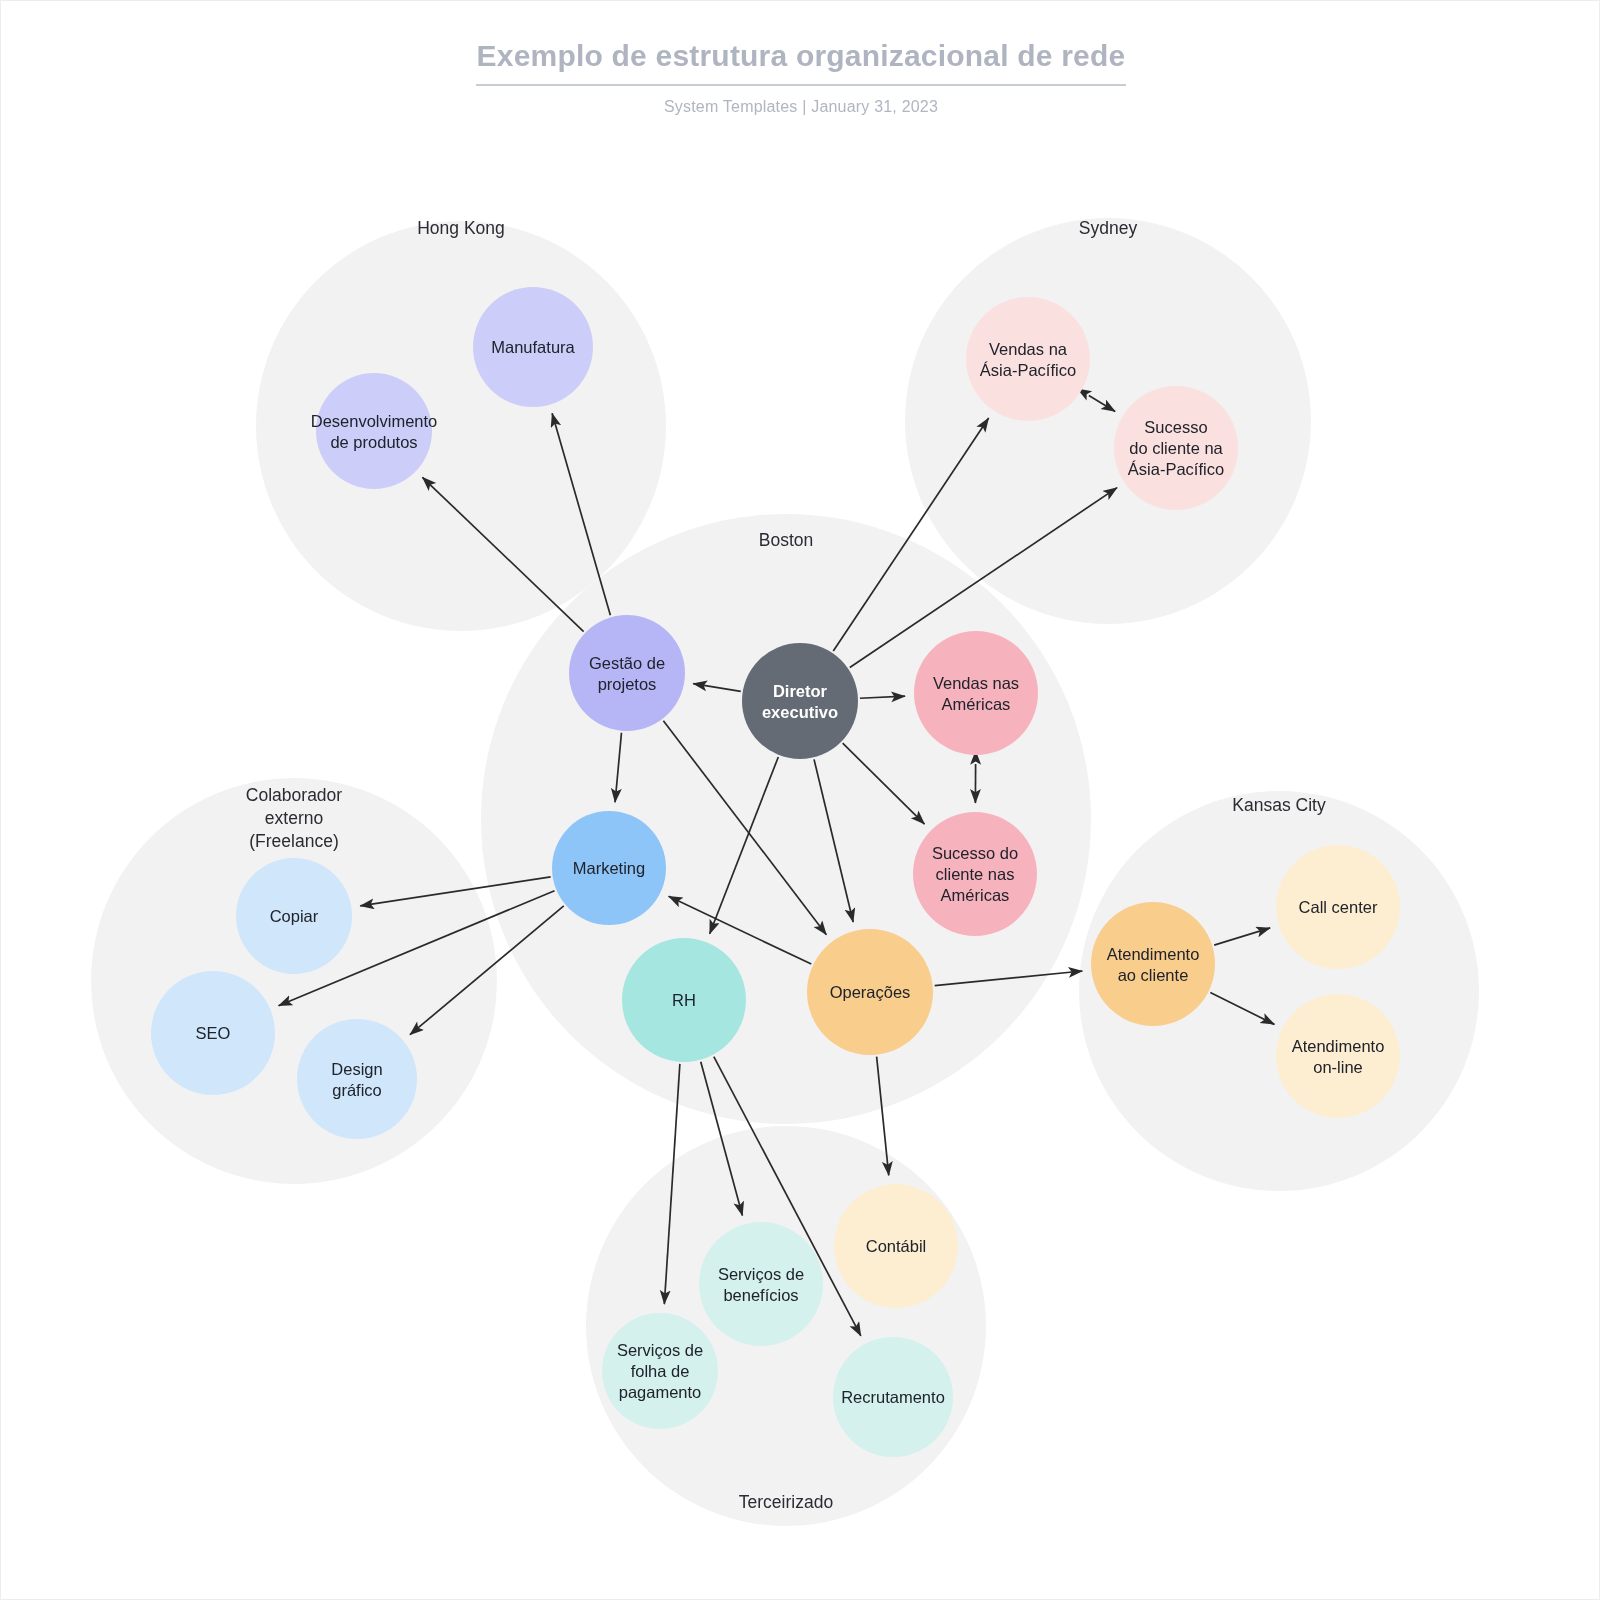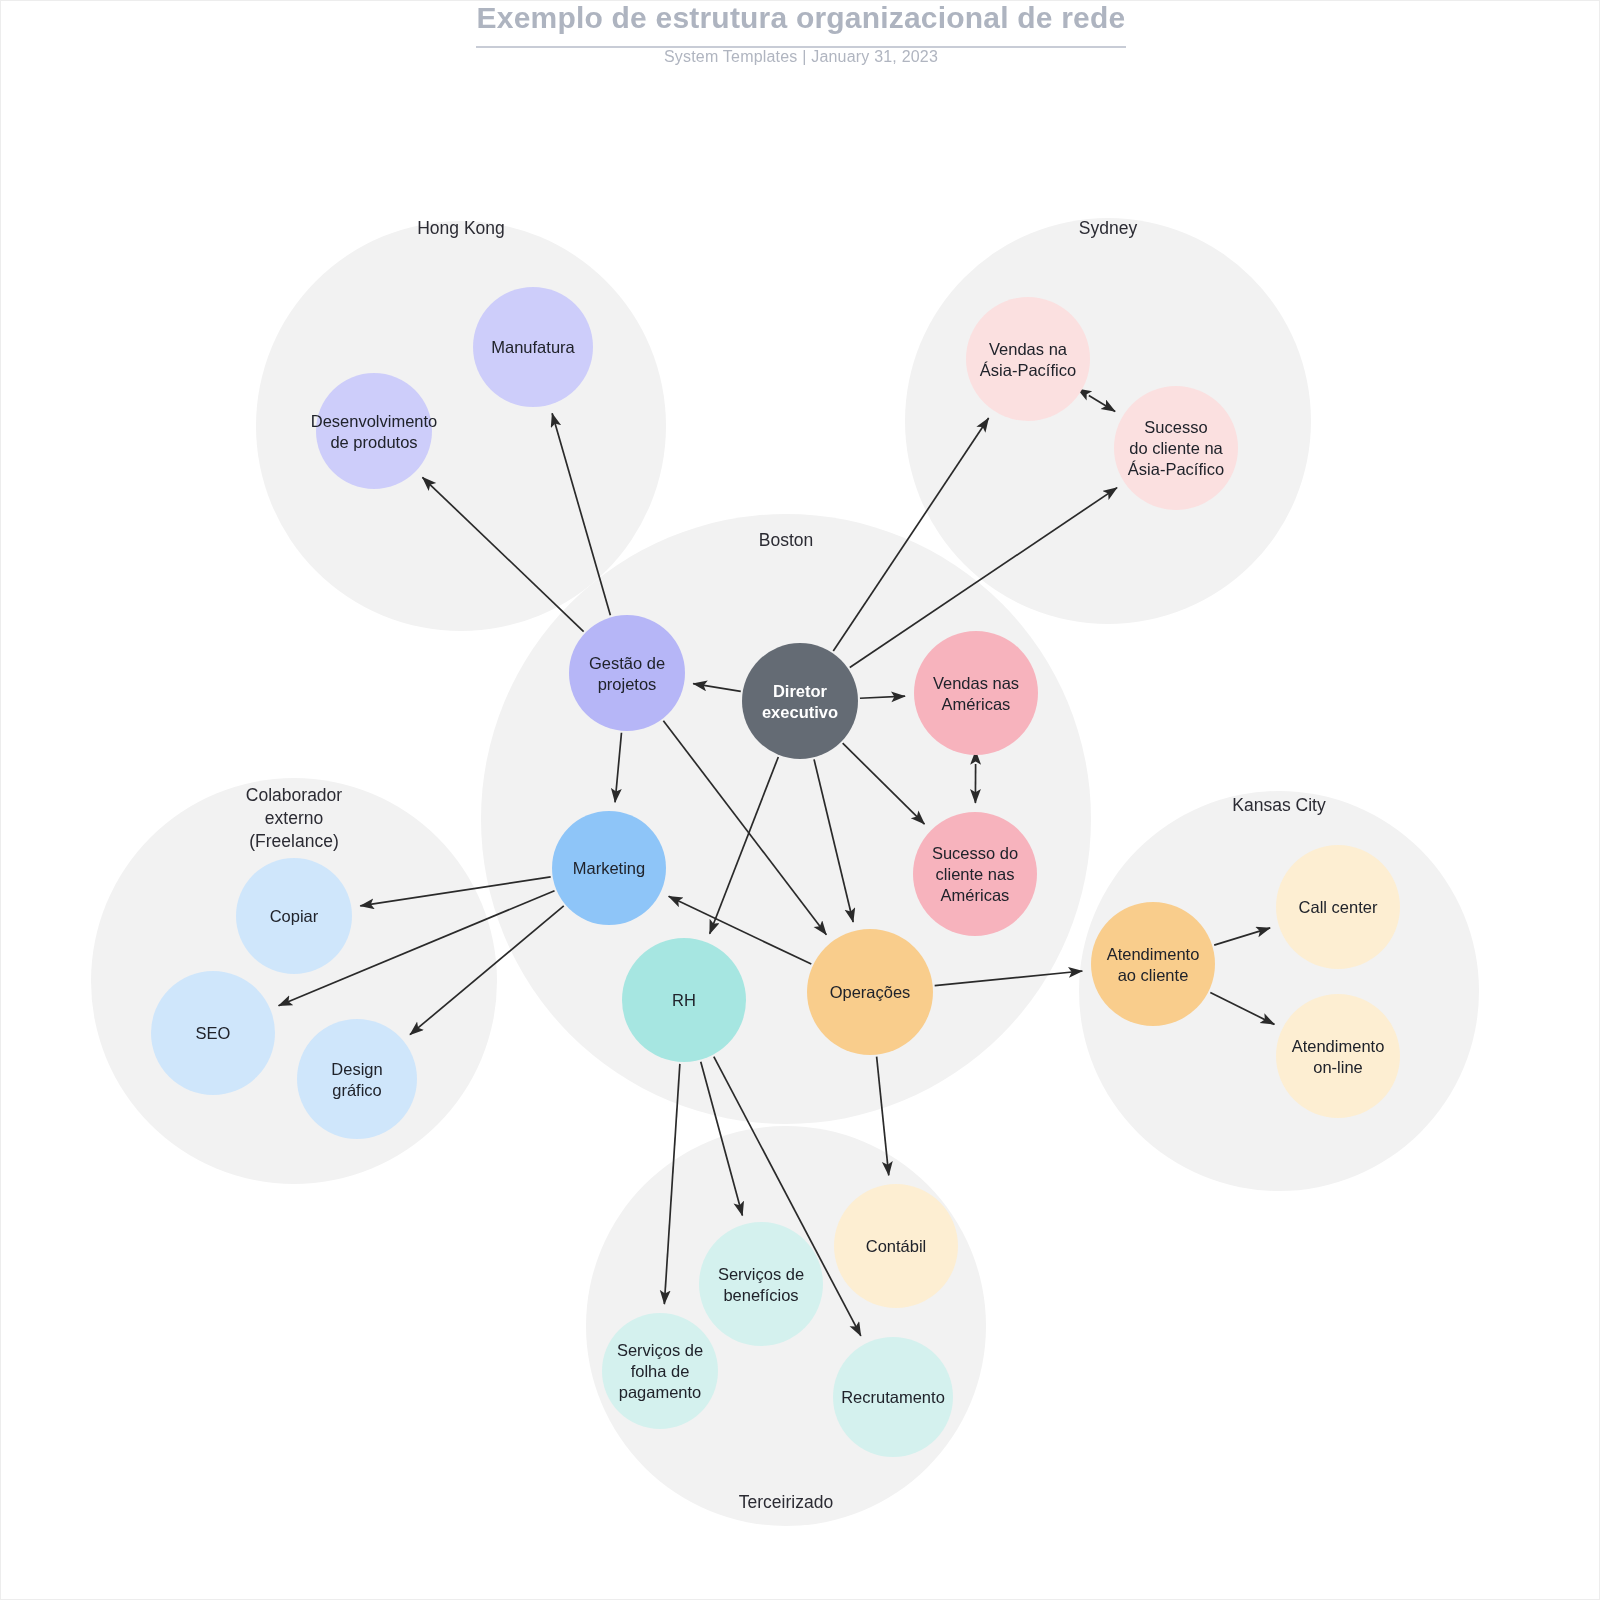--- a/index.html
+++ b/index.html
@@ -24,31 +24,33 @@
     left: 0;
     top: 0;
     width: 1600px;
     text-align: center;
   }
   #doc-title {
     font-size: 30px;
     font-weight: bold;
     color: #aeb4c0;
     letter-spacing: 0.2px;
+    padding-top: 38px;
     line-height: 1.1;
   }
   #title-rule {
     width: 650px;
     height: 2px;
     background: #c8ccd6;
     margin: 12px auto 0 auto;
   }
   #doc-subtitle {
     font-size: 16px;
     color: #b0b5c0;
+    padding-top: 12px;
     letter-spacing: 0.2px;
   }
   #diagram {
     position: absolute;
     left: 0;
     top: 0;
   }
   .cluster-label {
     font-size: 17.5px;
     fill: #2b2b33;

